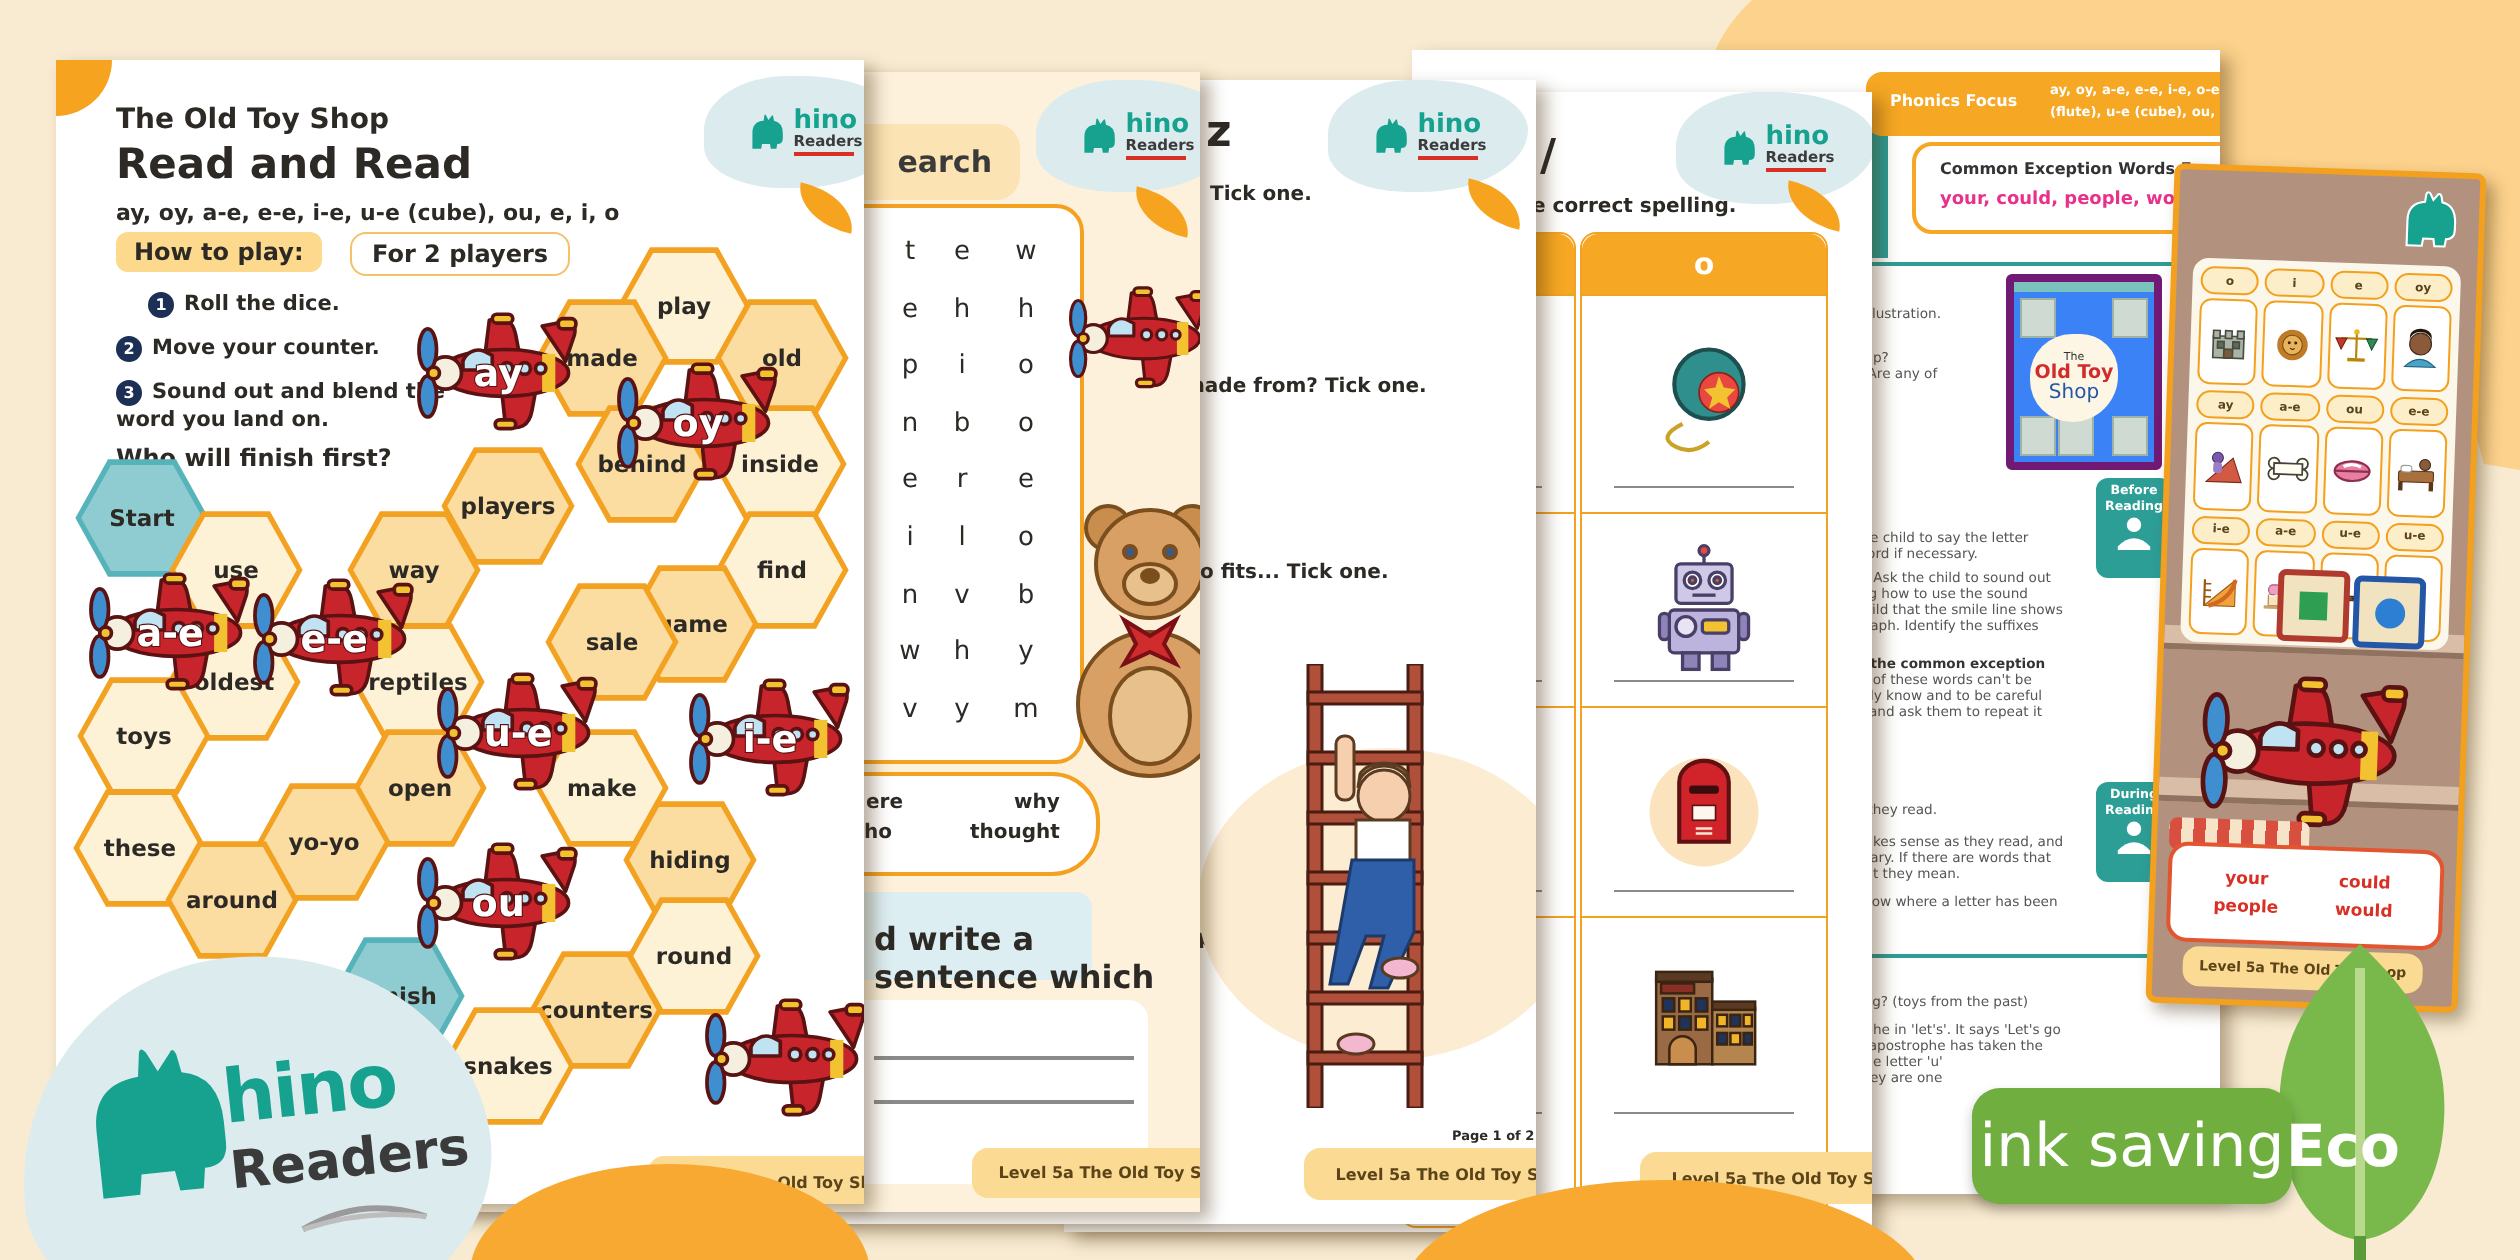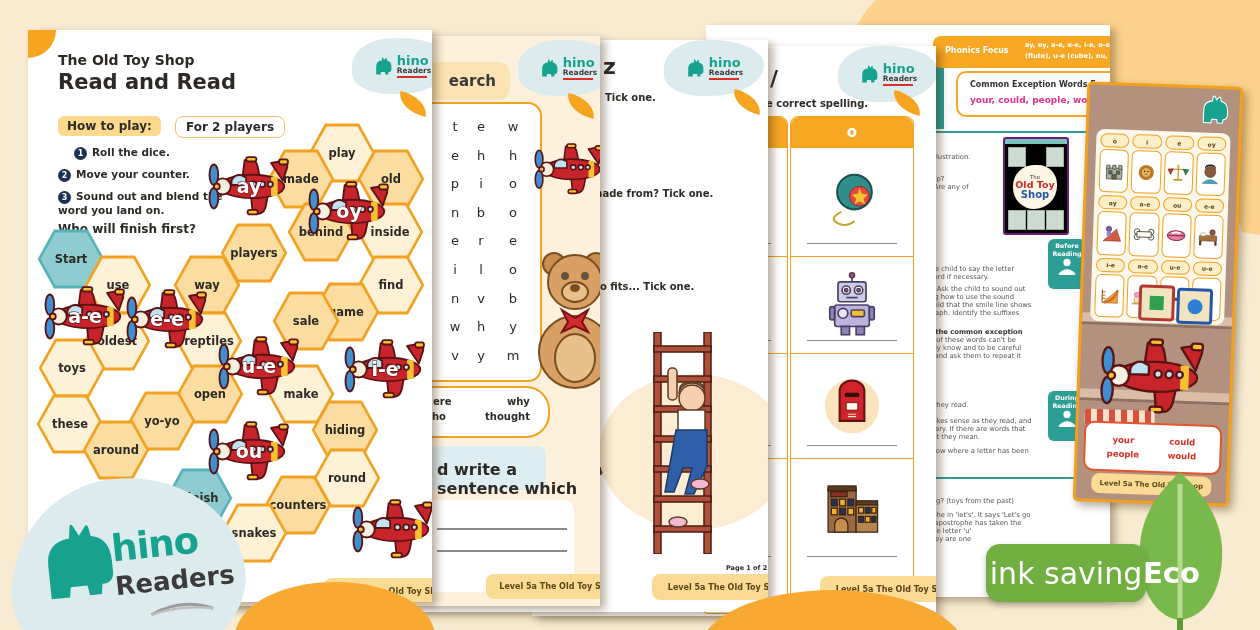--- a/index.html
+++ b/index.html
@@ -57,27 +57,27 @@
   .pflabel{position:absolute;font-size:8px;font-weight:bold;}
   .pfline{position:absolute;font-size:6.6px;font-weight:600;line-height:1.25;}
   .cewcard{position:absolute;background:#fff;border:2px solid #f6a723;border-radius:10px;}
   .cewlabel{position:absolute;font-size:8px;font-weight:bold;color:#333;}
   .cewwords{position:absolute;font-size:9px;font-weight:bold;color:#e9308a;}
   .tealrule{position:absolute;height:2px;background:#2d9e96;}
   .note{position:absolute;font-size:6.8px;color:#555;white-space:nowrap;}
   .note.b{font-weight:bold;color:#333;}
   .rbadge{position:absolute;width:38px;height:50px;background:#2d9e96;border-radius:6px;color:#fff;display:flex;flex-direction:column;align-items:center;padding-top:3px;box-sizing:border-box;}
   .rbadge-t{font-size:6.3px;font-weight:bold;text-align:center;line-height:1.2;white-space:pre-line;}
-  .bookcover{position:absolute;width:66px;height:98px;background:#000000;border:2px solid #701a75;border-radius:3px;box-sizing:border-box;overflow:hidden;}
+  .bookcover{position:absolute;width:78px;height:98px;background:#3b82f6;border:4px solid #701a75;border-radius:3px;box-sizing:border-box;overflow:hidden;}
   .bc-strip{position:absolute;left:0;top:0;right:0;height:5px;background:#7ac3bd;}
   .bc-th{position:absolute;width:16px;height:18px;background:#cfdbd2;border:1px solid #9fb3a4;}
   .bc-blob{position:absolute;left:8px;top:26px;width:44px;height:44px;background:#fdf6e4;border-radius:50% 45% 55% 50%;display:flex;flex-direction:column;align-items:center;justify-content:center;line-height:1;}
   .bc1{font-size:5.5px;color:#333;}
   .bc2{font-size:9.5px;font-weight:bold;color:#d02c2c;}
-  .bc3{font-size:10px;font-weight:bold;color:#2456a8;}
+  .bc3{font-size:10px;font-weight:normal;color:#2456a8;}
   
   #bookmark{position:absolute;background:#b2927e;border:3px solid #f2a01d;border-radius:5px;overflow:hidden;transform:rotate(2deg);box-shadow:4px 4px 8px rgba(70,45,10,.4);}
   .shelf{position:absolute;left:0;right:0;height:9px;background:#d9bda7;border-bottom:3px solid #8f7260;}
   .bgrid{position:absolute;background:#fbf7ea;border-radius:8px;display:grid;grid-template-columns:repeat(4,1fr);gap:3px;padding:4px;box-sizing:border-box;}
   .bcard{display:flex;flex-direction:column;gap:2px;}
   .bcard-label{height:12px;background:#fdeeca;border:1.5px solid #f2a01d;border-radius:7px;font-size:6px;font-weight:bold;color:#5a4418;display:flex;align-items:center;justify-content:center;}
   .bcard-icon{flex:1;background:#fff;border:1.5px solid #f2a01d;border-radius:6px;display:flex;align-items:center;justify-content:center;}
   .bcard-icon svg{width:24px;height:22px;}
   .block{position:absolute;width:30px;height:30px;border-radius:4px;display:flex;align-items:center;justify-content:center;background:#f2e3c0;}
   .rug{position:absolute;height:16px;border-radius:4px;background:repeating-linear-gradient(90deg,#d94f3f 0 6px,#f6e3c8 6px 12px);}
@@ -418,20 +418,21 @@
           </svg></span>
         <span class="mlg-col">
           <span class="mlg-hino">hino</span>
           <span class="mlg-readers">Readers</span>
           <span class="mlg-bar"></span>
         </span>
       </div>
     <div class="leaf" style="left:370px;top:64px;"></div>
     <div class="pretitle" style="left:30px;top:22px;">The Old Toy Shop</div>
     <div class="bigtitle" style="left:30px;top:40px;">Read and Read</div>
+    <div class="phonics" style="left:30px;top:70px;">ay, oy, a-e, e-e, i-e, u-e (cube), ou, e, i, o</div>
     <div class="htp" style="left:30px;top:86px;">How to play:</div>
     <div class="players" style="left:147px;top:86px;">For 2 players</div>
     <div class="step" style="left:46px;top:116px;"><span class="stepn">1</span><span>Roll the dice.</span></div>
     <div class="step" style="left:30px;top:138px;"><span class="stepn">2</span><span>Move your counter.</span></div>
     <div class="step" style="left:30px;top:160px;width:180px;"><span class="stepn">3</span><span>Sound out and blend the word you land on.</span></div>
     <div class="question" style="left:30px;top:192px;">Who will finish first?</div>
     <div id="board">
         <div class="hex hex-teal" style="left: 9px; top: 199px;">
           <div class="hx"></div>
           <div class="hx-in"></div>

